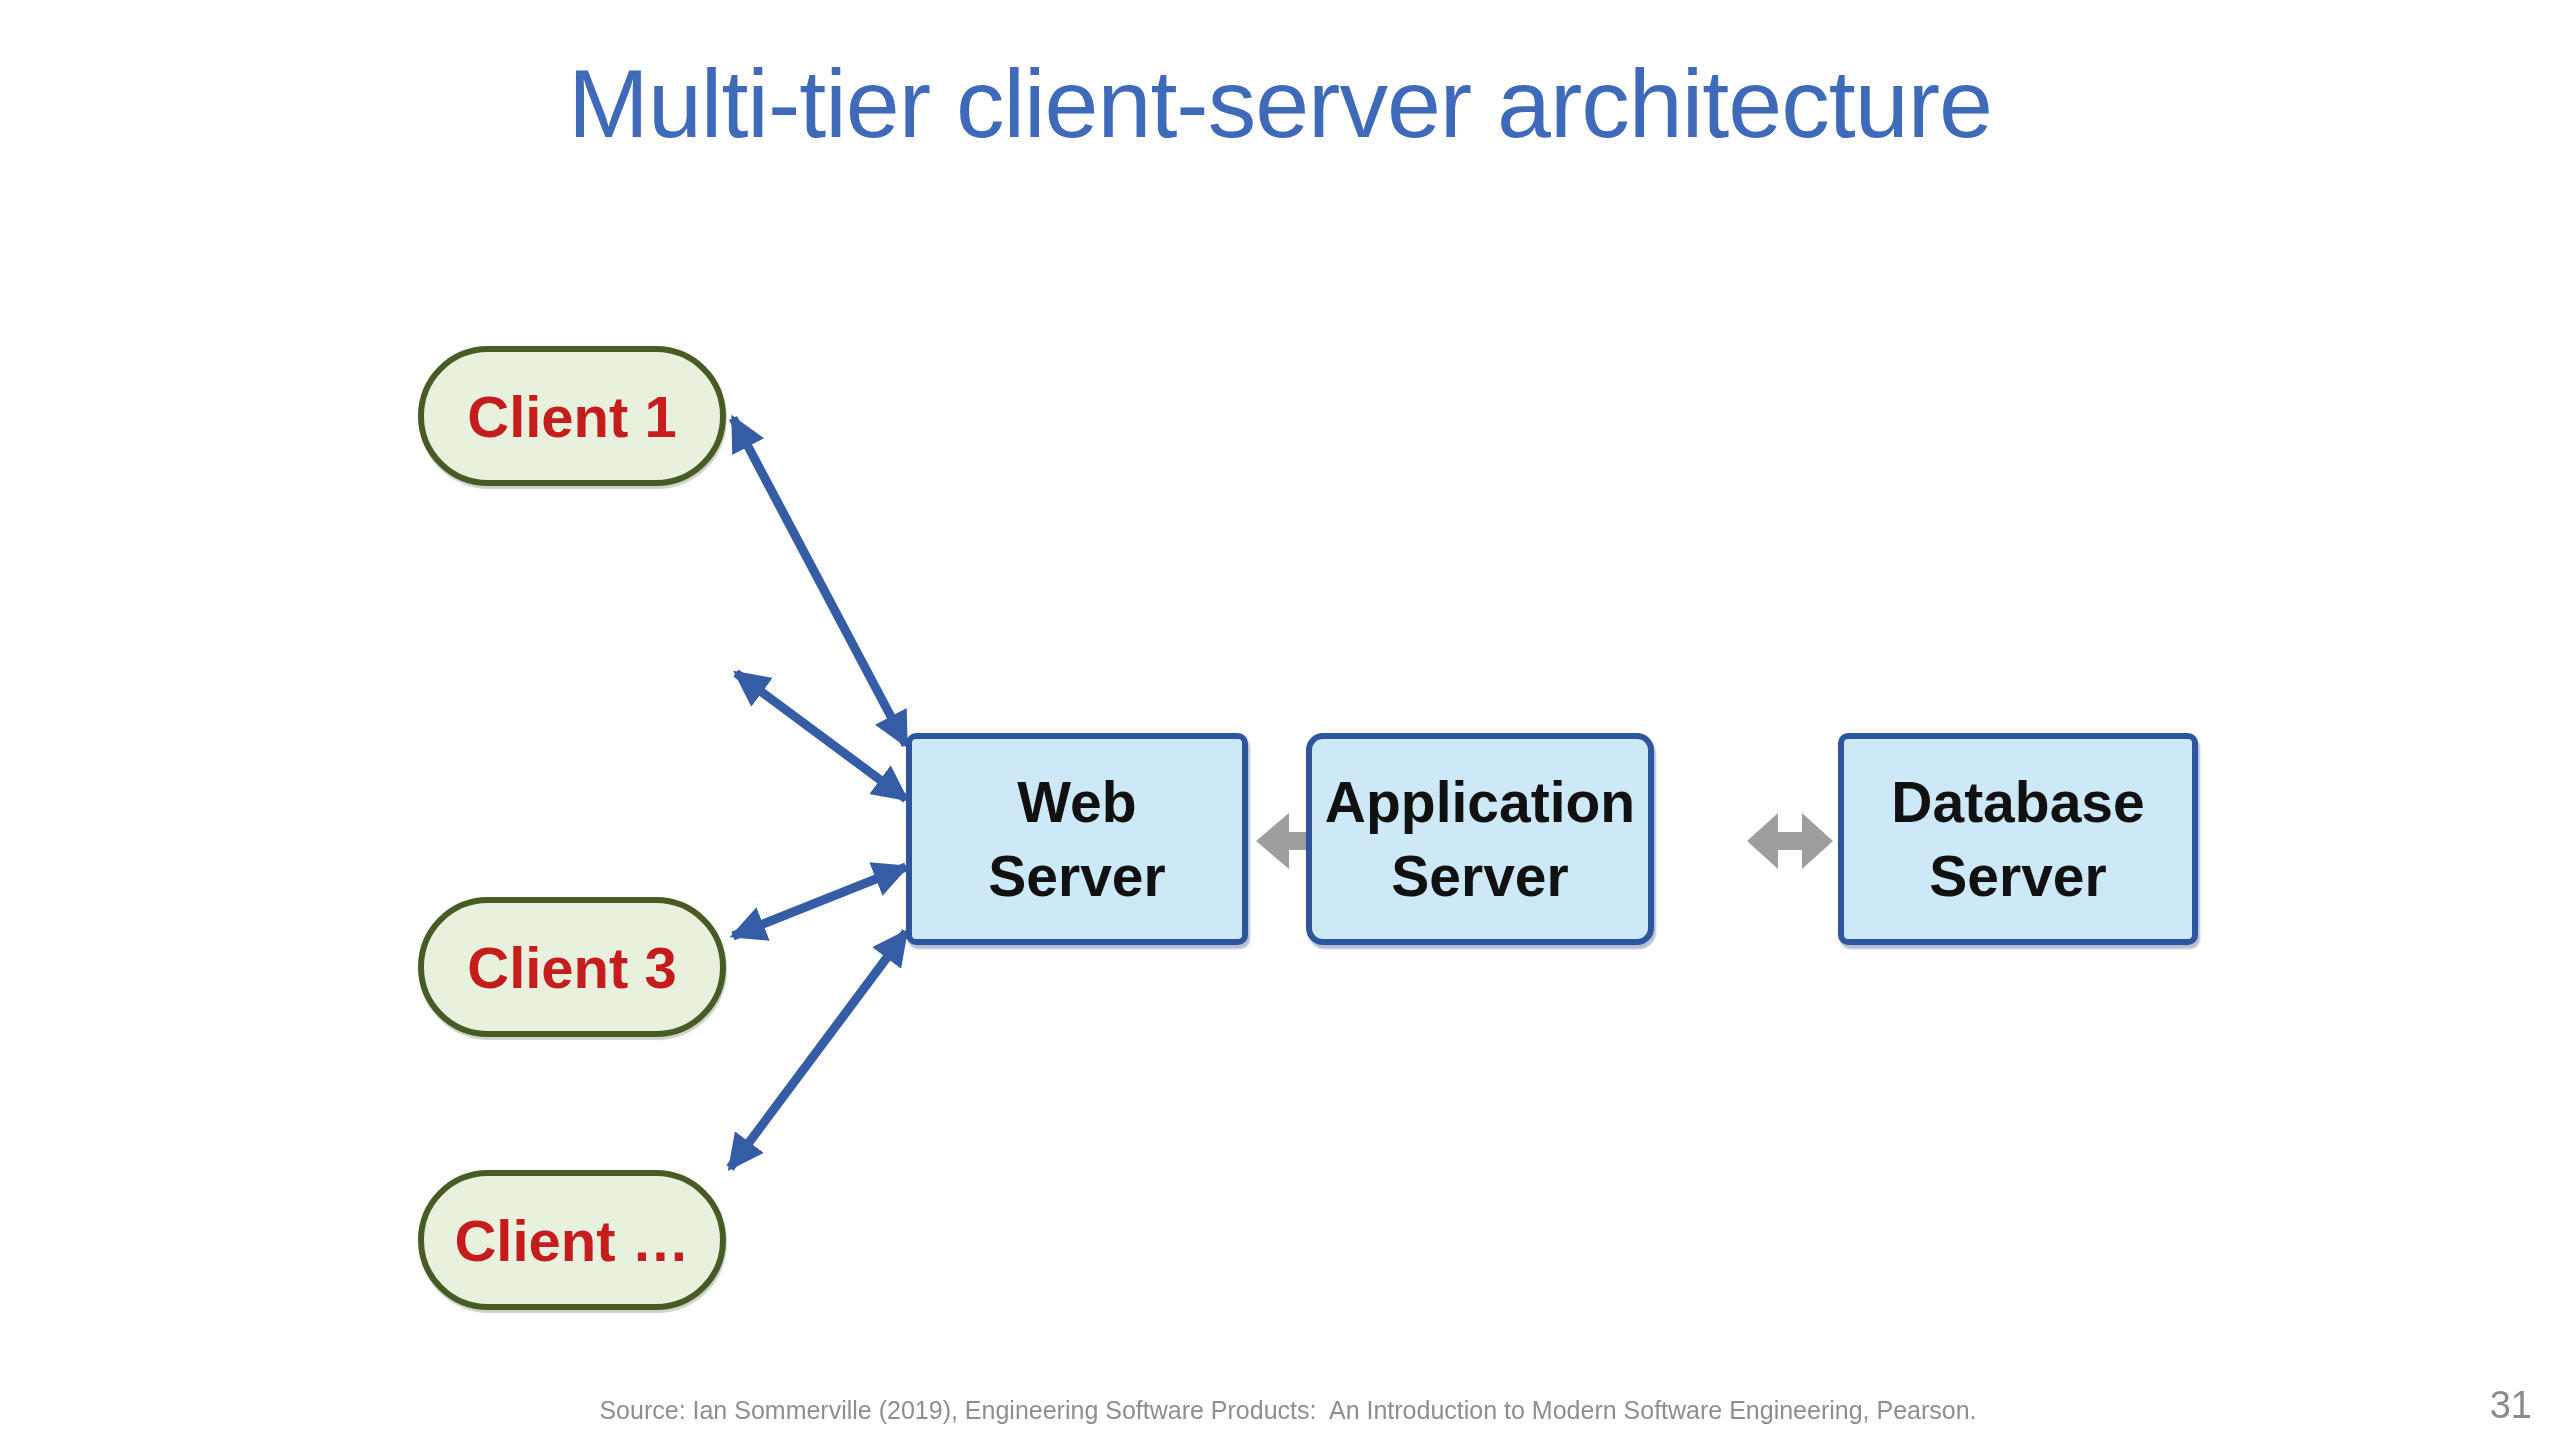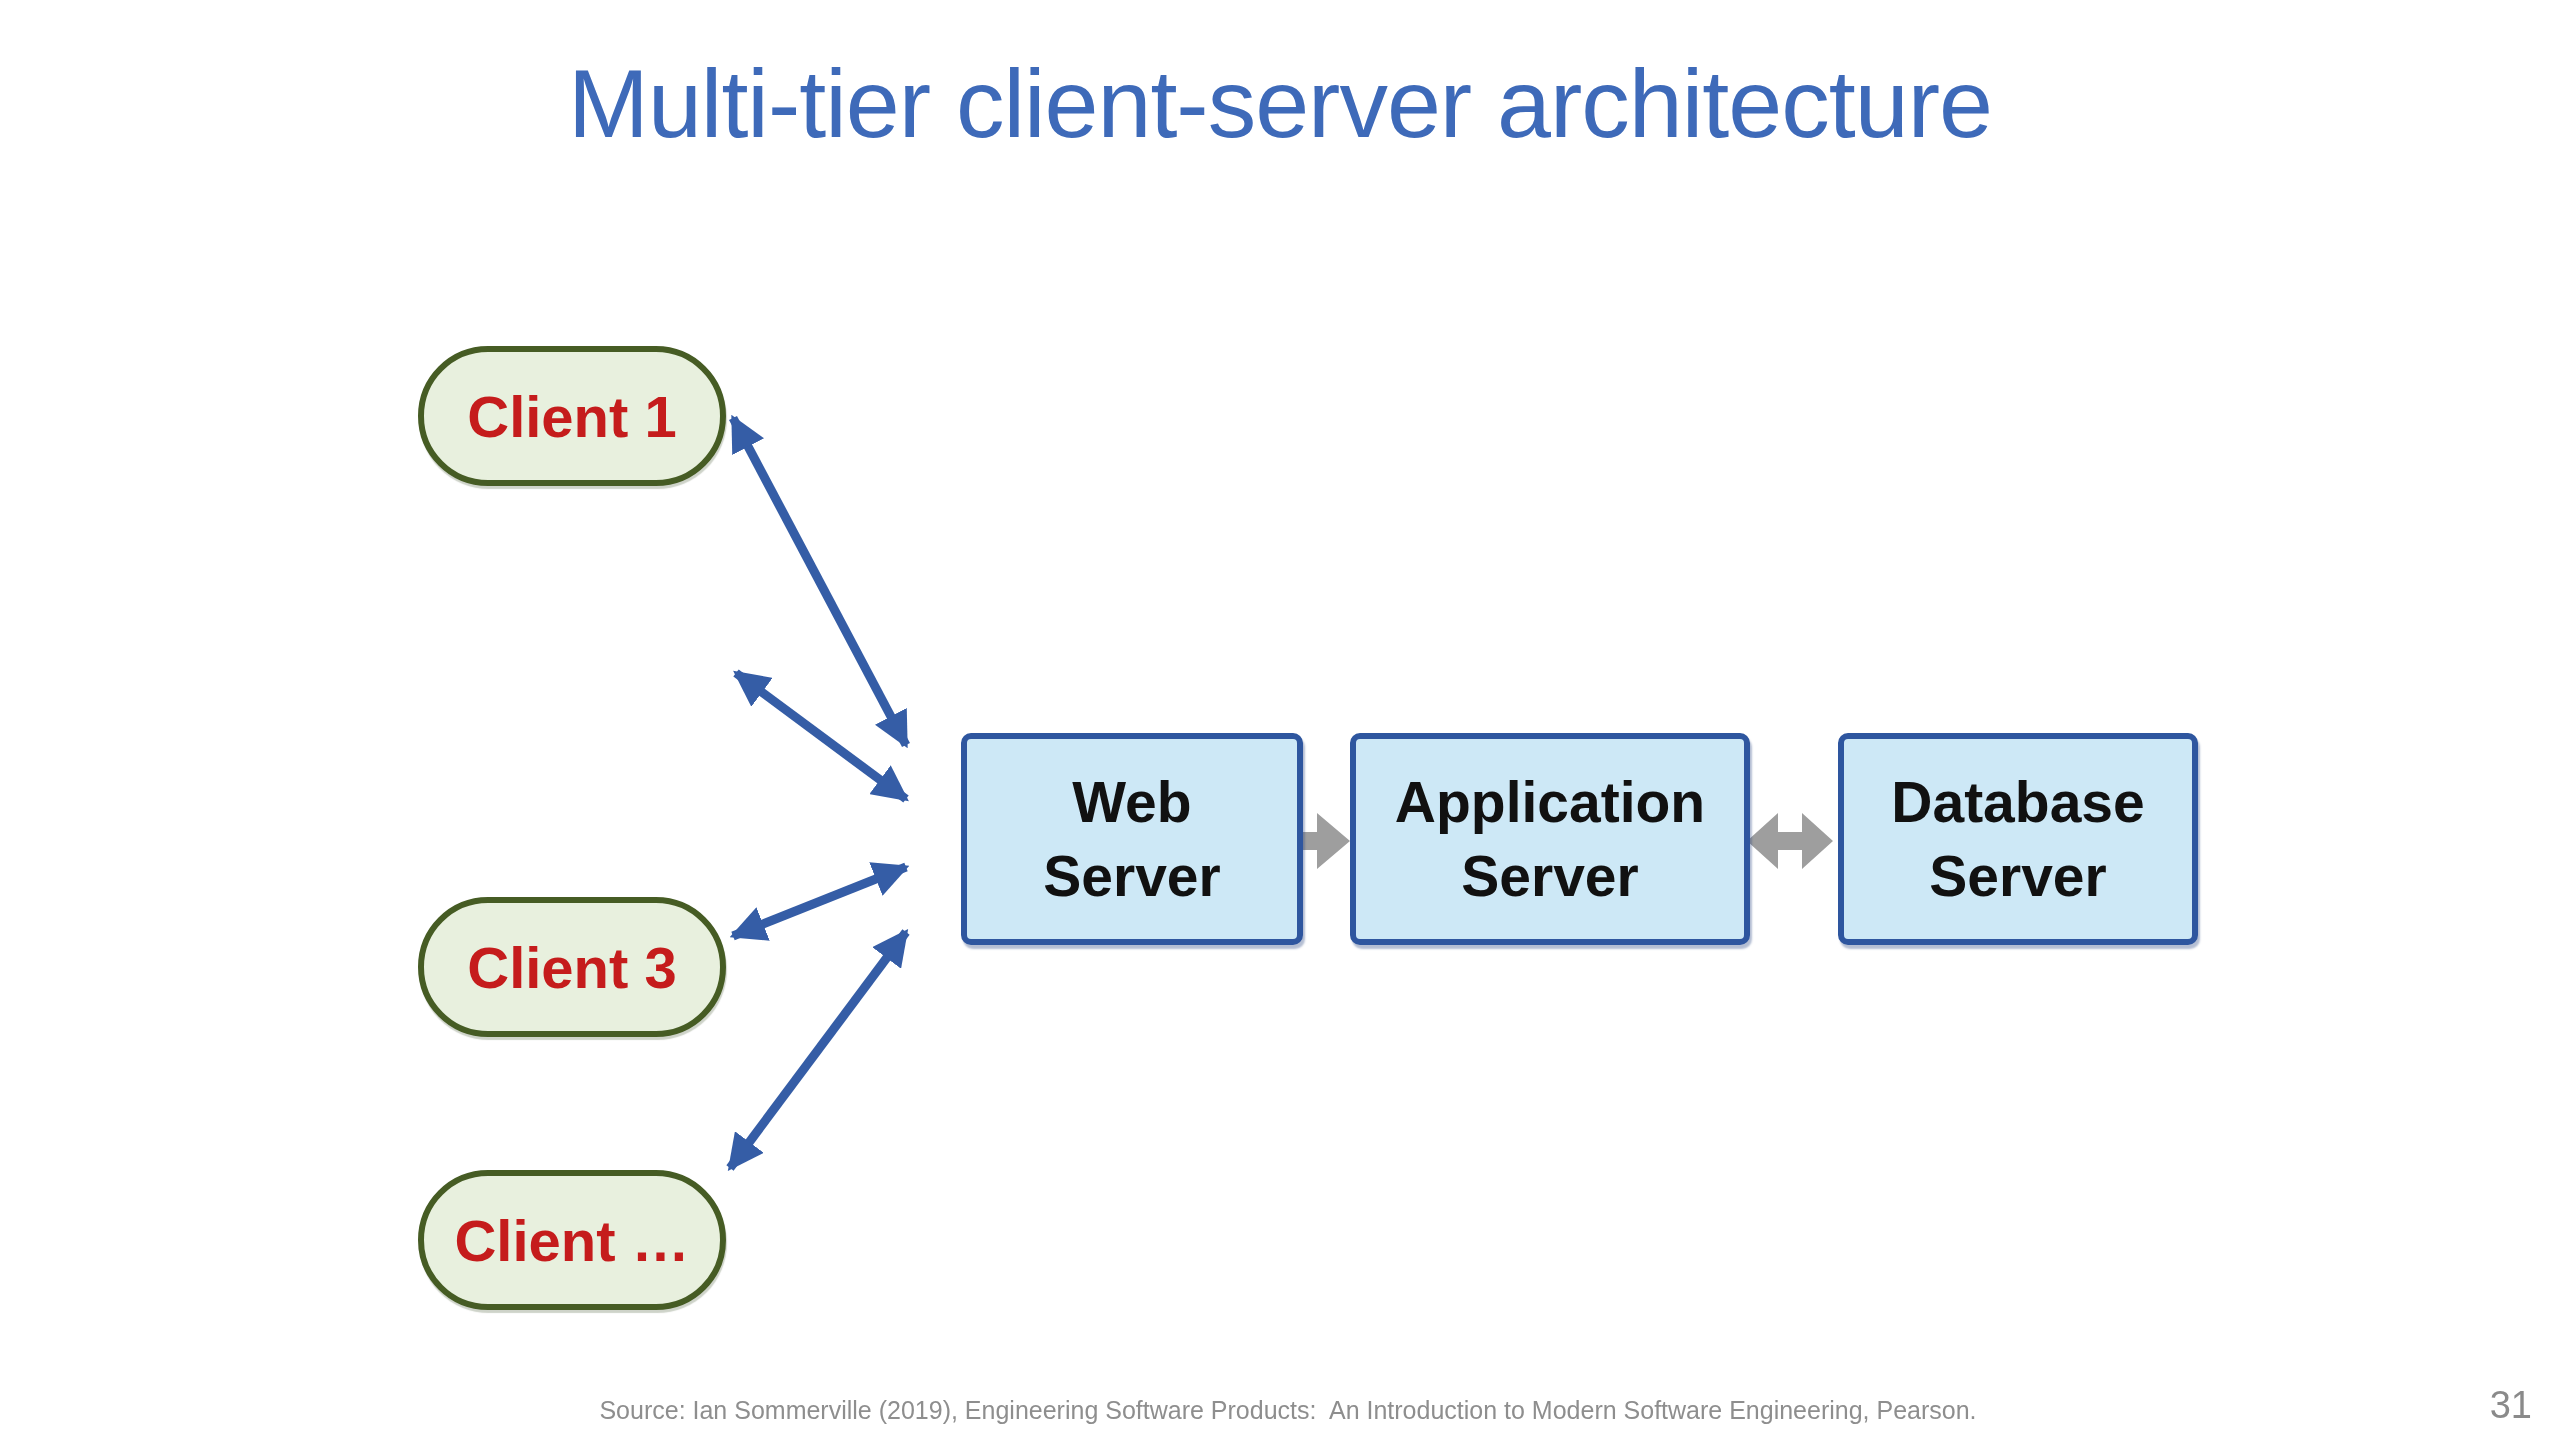--- a/index.html
+++ b/index.html
@@ -80,22 +80,22 @@
     text-align: center;
     box-shadow: 2px 4px 2px rgba(40, 70, 130, 0.35);
   }
   .server-box .server-label {
     font-size: 57px;
     font-weight: bold;
     line-height: 74px;
     color: var(--server-text, #111111);
     padding: 0 10px;
   }
-  .server-web      { left: 961px;  width: 342px; }
-  .server-app      { left: 1350px; width: 400px; }
+  .server-web      { left: 906px;  width: 342px; }
+  .server-app      { left: 1306px; width: 348px; border-radius: 17px; }
   .server-db       { left: 1838px; width: 360px; }
 
   .footer-source {
     position: absolute;
     left: 8px;
     top: 1396px;
     width: 100%;
     text-align: center;
     font-size: 25px;
     color: var(--footer-color, #8e8e8e);

